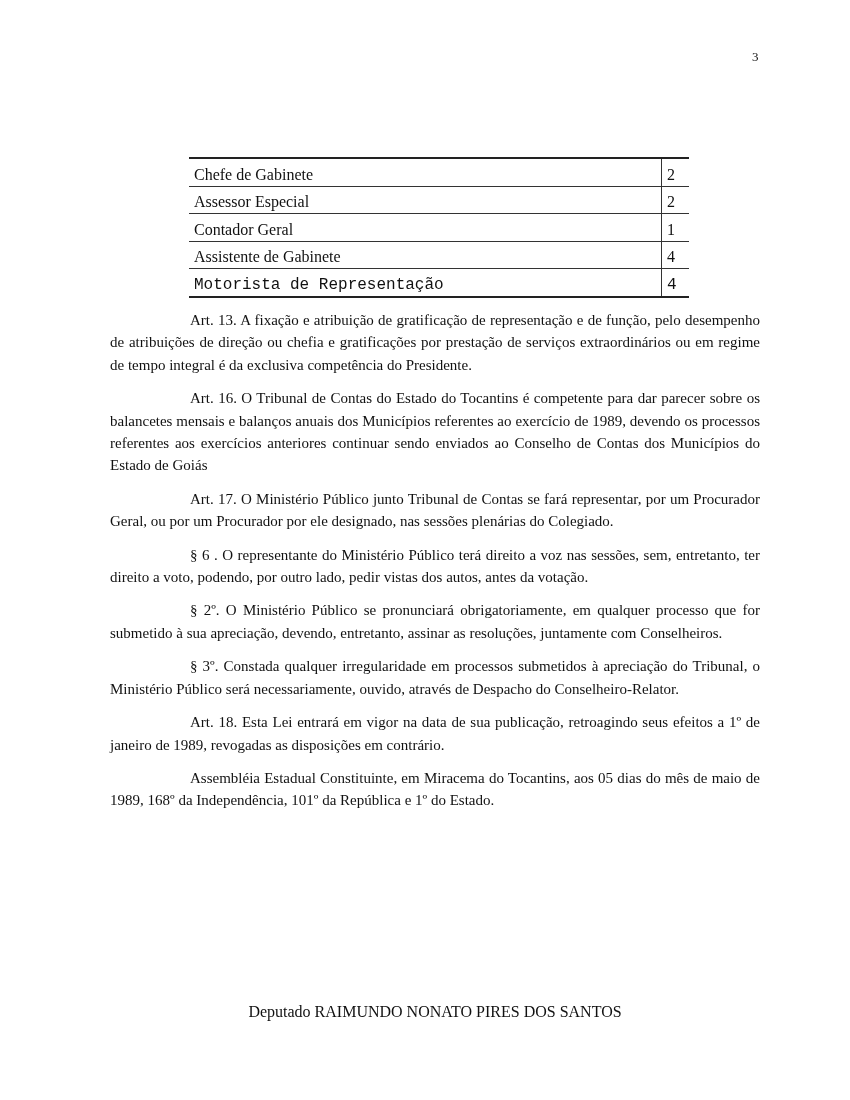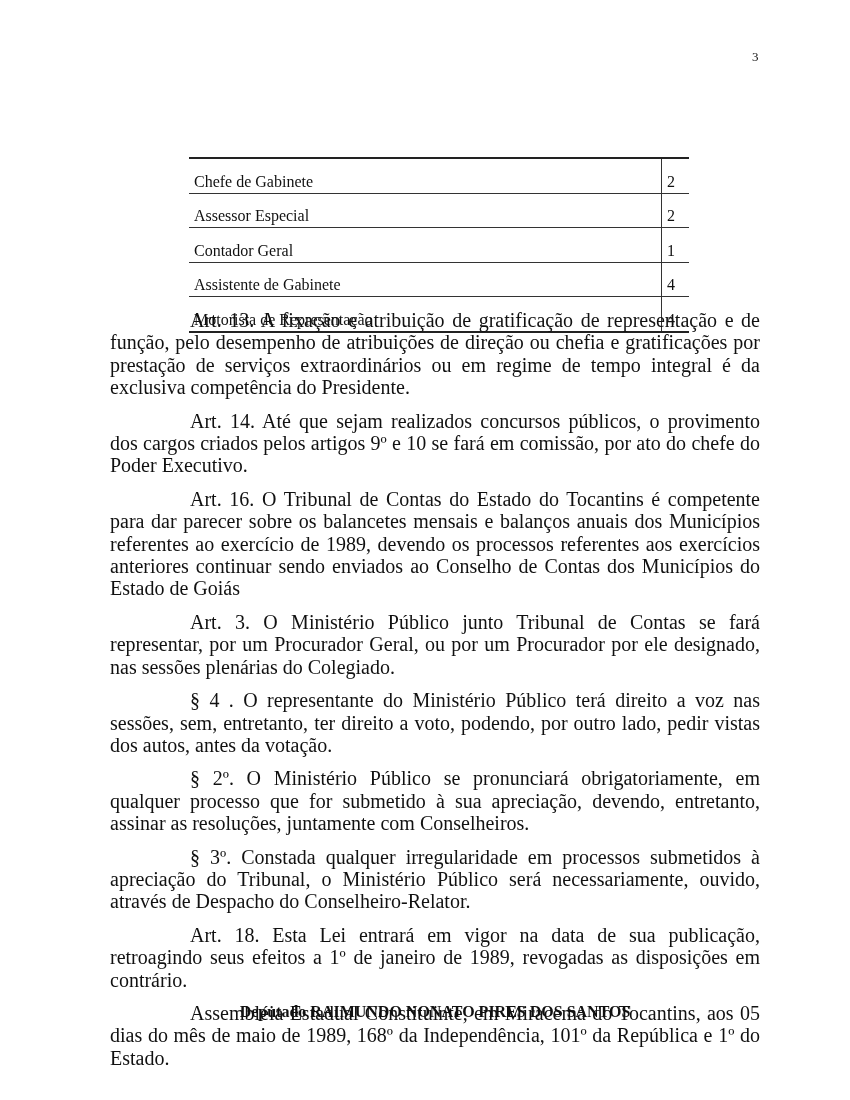--- a/index.html
+++ b/index.html
@@ -2,28 +2,28 @@
 <html><head>
   <meta charset="utf-8">
   <style>
     html, body { margin: 0; padding: 0; background: #ffffff; }
     body { width: 850px; height: 1100px; position: relative; overflow: hidden;
            font-family: "Liberation Serif", "DejaVu Serif", serif; color: #111; }
     .page-number { position: absolute; top: 49px; left: 752px; font-size: 13px; }
     .roster { position: absolute; top: 157px; left: 189px; width: 500px;
               border-collapse: collapse; font-size: 16px; }
     .roster { border-top: 2px solid #222; border-bottom: 2px solid #222; }
-    .roster td { padding: 12px 0 0 5px; height: 21.5px; line-height: 20px;
+    .roster td { padding: 5px 0 0 5px; height: 21.5px; line-height: 20px;
                  border-bottom: 1px solid #333; vertical-align: middle; }
-    .roster tr:last-child td { border-bottom: none; }
+    .roster tr:last-child td { border-bottom: none; font-family: Liberation Mono, monospace; }
     .roster td.count { width: 22px; border-left: 1px solid #333; padding-left: 5px; }
-    .body-text { position: absolute; top: 309px; left: 110px; width: 650px; font-size: 20px; line-height: 22.4px; }
+    .body-text { position: absolute; top: 309px; left: 110px; width: 650px; font-size: 15px; line-height: 22.4px; }
     .para { margin: 0 0 11px 0; text-align: justify; text-indent: 80px; }
     .signature { position: absolute; top: 1001px; left: 110px; width: 650px; text-align: center; font-size: 16px; line-height: 21px; }
-    .sig-name { font-weight: bold; }
+    .sig-name { font-weight: normal; }
   </style>
 </head>
 <body>
 
 <div class="page-number">3</div>
 
 <table class="roster">
   <tbody>
     <tr>
       <td>Chefe de Gabinete</td>
@@ -43,24 +43,23 @@
     </tr>
     <tr>
       <td>Motorista de Representação</td>
       <td class="count">4</td>
     </tr>
   </tbody>
 </table>
 
 <div class="body-text">
   <p class="para">Art. 13. A fixação e atribuição de gratificação de representação e de função, pelo desempenho de atribuições de direção ou chefia e gratificações por prestação de serviços extraordinários ou em regime de tempo integral é da exclusiva competência do Presidente.</p>
-  <p class="para">Art. 14. Até que sejam realizados concursos públicos, o provimento dos cargos criados pelos artigos 9º e 10 se fará em comissão, por ato do chefe do Poder Executivo.</p>
   <p class="para">Art. 16. O Tribunal de Contas do Estado do Tocantins é competente para dar parecer sobre os balancetes mensais e balanços anuais dos Municípios referentes ao exercício de 1989, devendo os processos referentes aos exercícios anteriores continuar sendo enviados ao Conselho de Contas dos Municípios do Estado de Goiás</p>
-  <p class="para">Art. 3. O Ministério Público junto Tribunal de Contas se fará representar, por um Procurador Geral, ou por um Procurador por ele designado, nas sessões plenárias do Colegiado.</p>
-  <p class="para">§ 4 . O representante do Ministério Público terá direito a voz nas sessões, sem, entretanto, ter direito a voto, podendo, por outro lado, pedir vistas dos autos, antes da votação.</p>
+  <p class="para">Art. 17. O Ministério Público junto Tribunal de Contas se fará representar, por um Procurador Geral, ou por um Procurador por ele designado, nas sessões plenárias do Colegiado.</p>
+  <p class="para">§ 6 . O representante do Ministério Público terá direito a voz nas sessões, sem, entretanto, ter direito a voto, podendo, por outro lado, pedir vistas dos autos, antes da votação.</p>
   <p class="para">§ 2º. O Ministério Público se pronunciará  obrigatoriamente, em qualquer processo que for submetido à sua apreciação, devendo, entretanto, assinar as resoluções, juntamente com Conselheiros.</p>
   <p class="para">§ 3º. Constada qualquer irregularidade em processos submetidos à apreciação do Tribunal, o Ministério Público será necessariamente, ouvido, através de Despacho do Conselheiro-Relator.</p>
   <p class="para">Art. 18. Esta Lei entrará em vigor na data de sua publicação, retroagindo seus efeitos a 1º de janeiro de 1989, revogadas as disposições em contrário.</p>
   <p class="para">Assembléia Estadual Constituinte, em Miracema do Tocantins, aos 05 dias do mês de maio de 1989, 168º da Independência, 101º da República e 1º do Estado.</p>
 </div>
 
 <div class="signature">
   <div class="sig-name">Deputado RAIMUNDO NONATO PIRES DOS SANTOS</div>
 </div>
 

